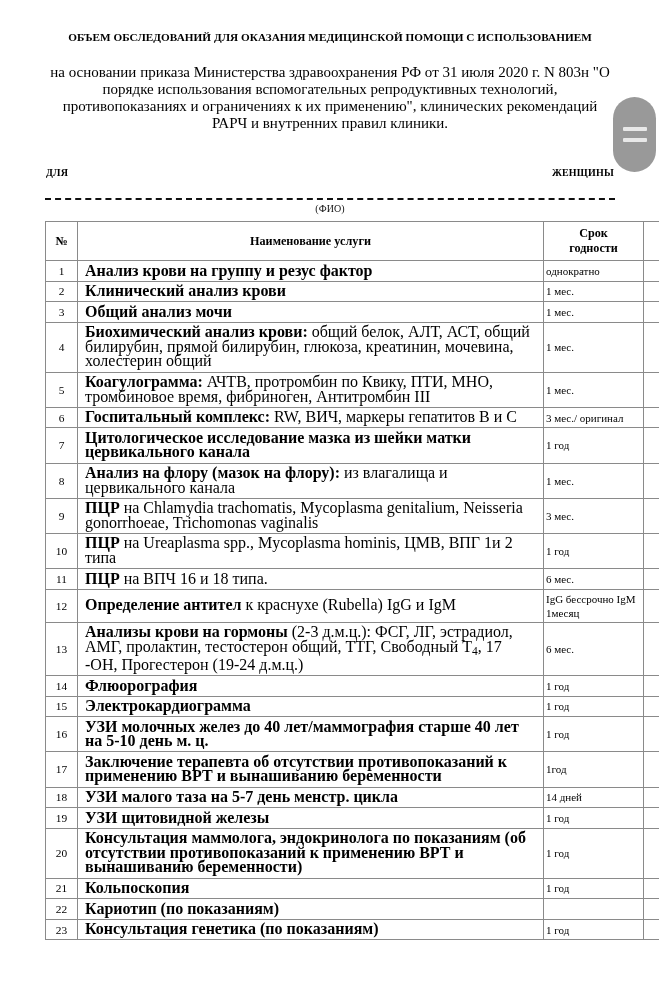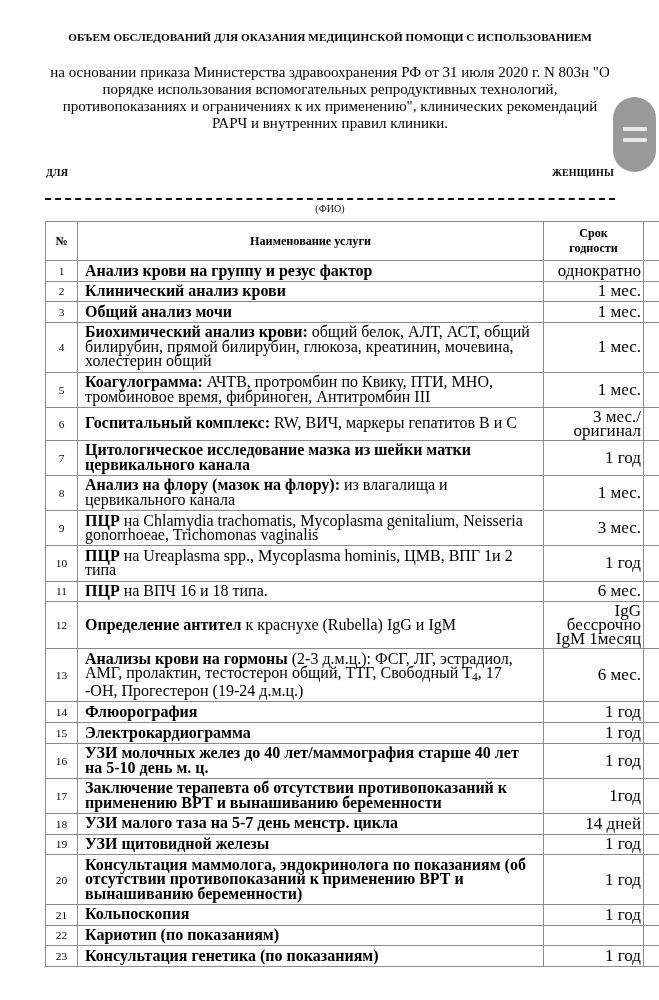--- a/index.html
+++ b/index.html
@@ -125,22 +125,22 @@
     line-height: 14px;
     padding: 2px 1px;
   }
   td.cell-name {
     text-align: left;
     font-size: 16px;
     line-height: 14.6px;
     padding: 2.5px 5px 2.5px 7px;
   }
   td.cell-term {
-    text-align: right;
-    font-size: 17px;
+    text-align: left;
+    font-size: 11px;
     line-height: 14px;
     padding: 2px 2px;
   }
   td.cell-extra { }
 
   td.cell-name b { font-weight: bold; }
 
   sub {
     font-size: 0.72em;
     vertical-align: -0.22em;

